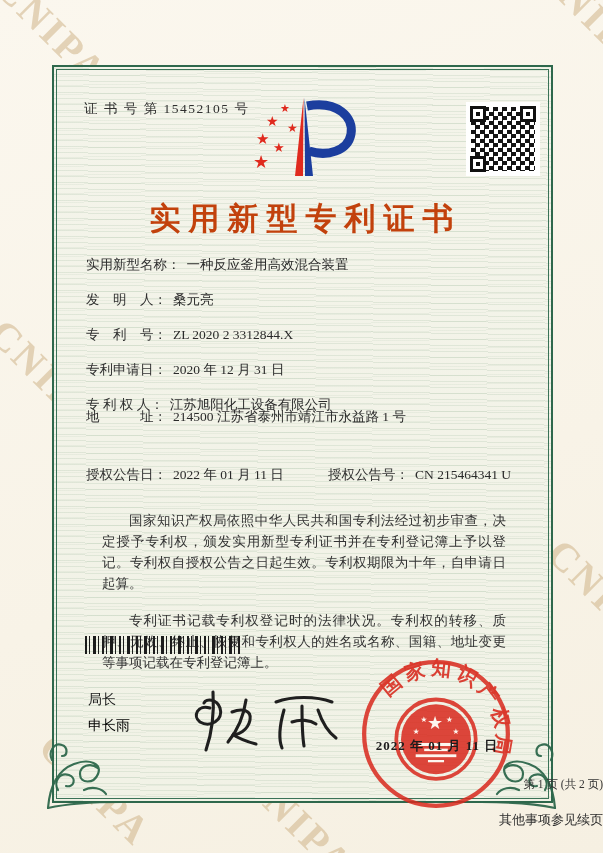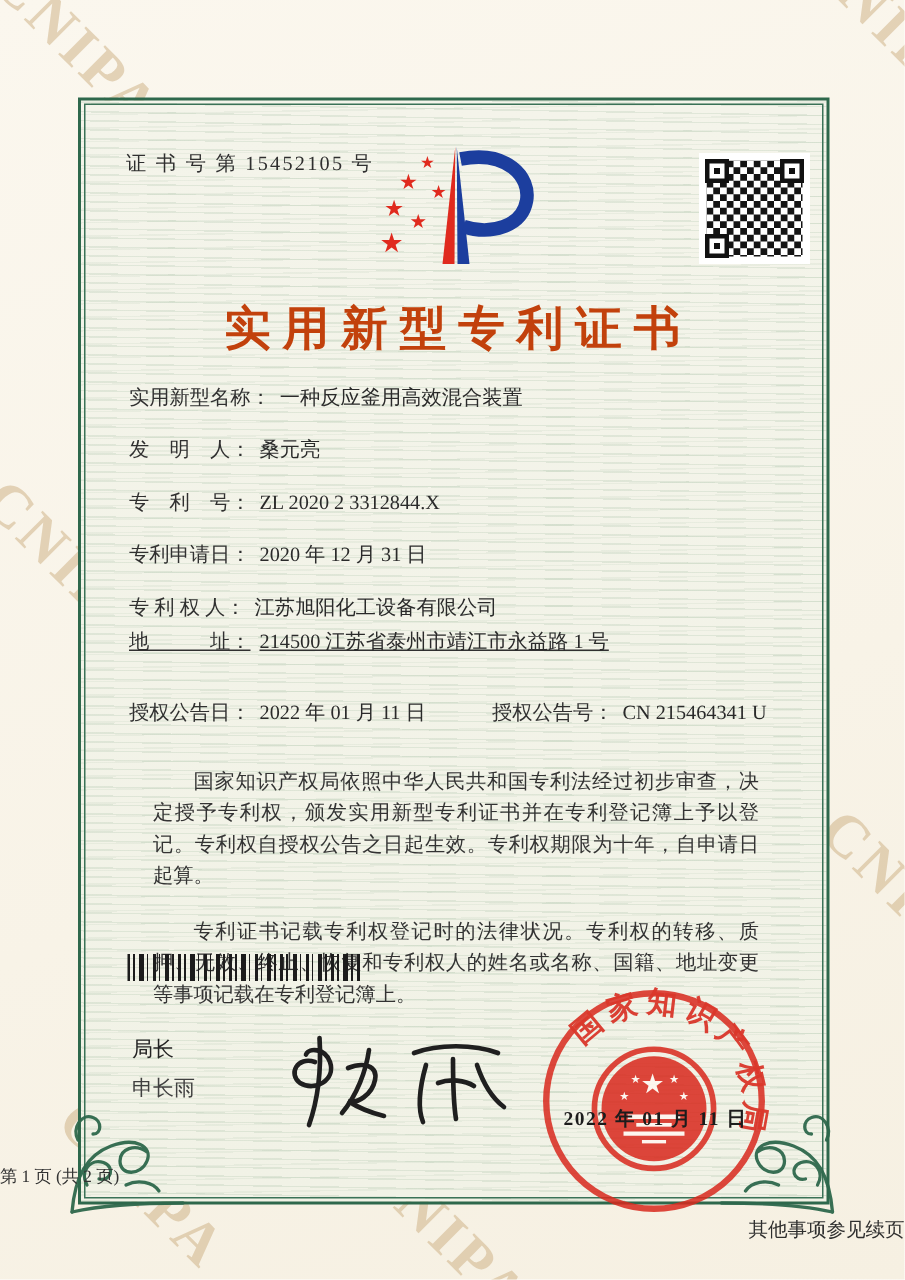--- a/index.html
+++ b/index.html
@@ -56,28 +56,28 @@
   .paras p{margin:16px;text-indent:2em;}
   .barcode{
     left:85px;top:636px;width:156px;height:18px;
     background:repeating-linear-gradient(90deg,
       #1c1c1c 0 2px, transparent 2px 4px,
       #1c1c1c 4px 5px, transparent 5px 8px,
       #1c1c1c 8px 11px, transparent 11px 13px,
       #1c1c1c 13px 14px, transparent 14px 17px);
   }
   .director-title{left:88px;top:691px;font-size:14px;font-family:"Liberation Sans","DejaVu Sans",sans-serif;color:#222;}
-  .director-name{left:88px;top:717px;font-size:14px;font-family:"Liberation Sans","DejaVu Sans",sans-serif;color:#404040;}
+  .director-name{left:88px;top:717px;font-size:14px;font-family:"Liberation Sans","DejaVu Sans",sans-serif;color:#000000;}
   .sig{left:180px;top:686px;}
   .seal{left:358px;top:656px;width:156px;height:156px;mix-blend-mode:multiply;opacity:.93;}
   .seal-date{
     left:362px;top:737px;width:150px;text-align:center;
     font-size:13px;font-weight:700;letter-spacing:1px;color:#1c1c1c;z-index:4;
   }
-  .page-ind{left:0;right:0;top:777px;text-align:left;font-size:11.5px;color:#333;}
+  .page-ind{left:0;right:0;top:777px;text-align:right;font-size:11.5px;color:#333;}
   .foot-note{left:0;right:0;top:811px;text-align:right;font-size:13px;color:#2e2e2e;}
   .corner{position:absolute;z-index:3;}
   .corner.bl{left:44px;top:730px;}
   .corner.br{left:479px;top:730px;transform:scaleX(-1);}
 </style>
 </head>
 <body>
 
 <span class="wm" style="left:-18px;top:6px;">CNIPA</span>
 <span class="wm" style="left:524px;top:-8px;">CNIPA</span>
@@ -146,21 +146,21 @@
   </div>
   <div class="abs field" style="top:326px;">
     <span class="lab">专　利　号：</span><span class="val">ZL 2020 2 3312844.X</span>
   </div>
   <div class="abs field" style="top:361px;">
     <span class="lab">专利申请日：</span><span class="val">2020 年 12 月 31 日</span>
   </div>
   <div class="abs field" style="top:396px;text-align:right;">
     <span class="lab">专 利 权 人：</span><span class="val">江苏旭阳化工设备有限公司</span>
   </div>
-  <div class="abs field" style="top:419px;text-decoration:underline;">
+  <div class="abs field" style="top:408px;">
     <span class="lab">地　　　址：</span><span class="val">214500 江苏省泰州市靖江市永益路 1 号</span>
   </div>
   <div class="abs field" style="top:466px;">
     <span class="lab">授权公告日：</span><span class="val">2022 年 01 月 11 日</span>
     <span class="pair2">
       <span class="lab">授权公告号：</span><span class="val">CN 215464341 U</span>
     </span>
   </div>
 
   <div class="abs paras">

